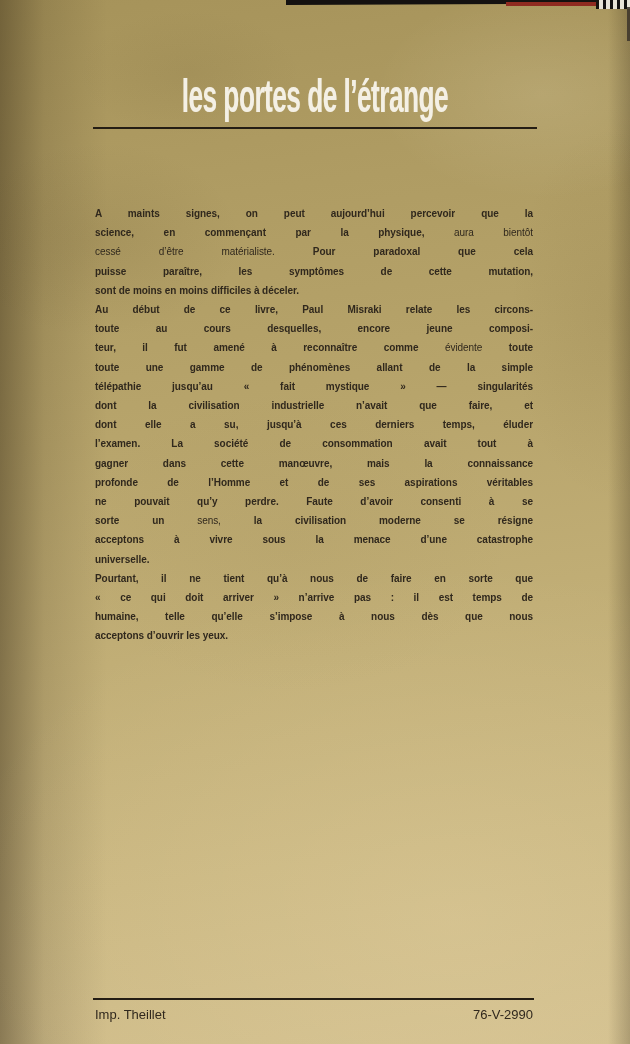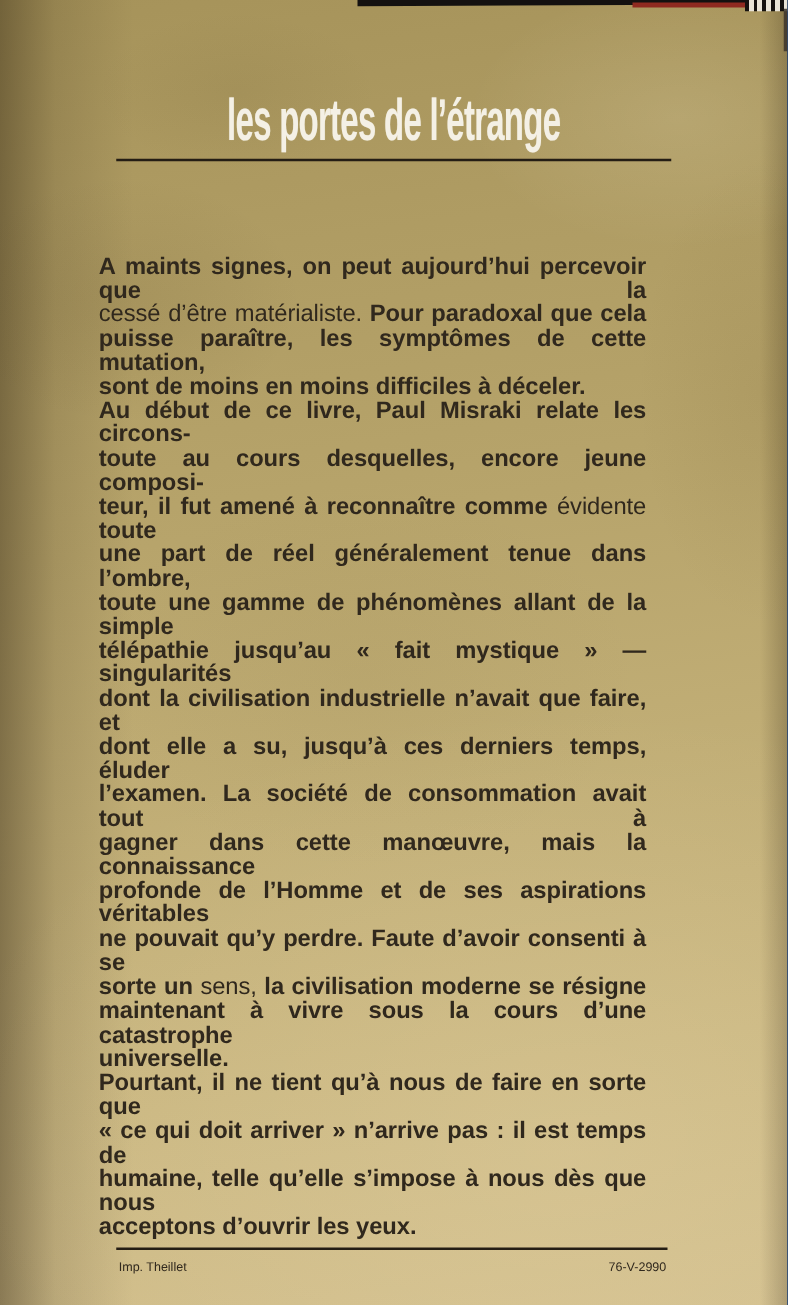--- a/index.html
+++ b/index.html
@@ -1,18 +1,18 @@
 <!DOCTYPE html>
 <html style="--cover-gold-top: #a6935a; --cover-gold-bottom: #d2bf8d; --ink: #30281d; --title-white: #f4f0e5; --rule-dark: #241d14; --clutter-black: #141110; --clutter-red: #8f2a20;"><head>
 <meta charset="utf-8">
 <style>
   html,body{margin:0;padding:0;background:#14100c;}
   .page{
     position:relative;width:630px;height:1044px;overflow:hidden;
-    font-family:"Liberation Sans",sans-serif;background:#3b82f6;text-decoration:underline;
+    font-family:"Liberation Sans",sans-serif;background:#ec4899;text-decoration:underline;
   }
   
   .cover{
     position:absolute;inset:0;
     background:
       radial-gradient(130% 55% at 72% 88%, rgba(255,238,200,0.16), rgba(255,238,200,0) 62%),
       radial-gradient(200px 140px at 16% 23%, rgba(78,62,30,0.10), rgba(78,62,30,0) 70%),
       radial-gradient(240px 150px at 86% 9%, rgba(255,248,224,0.12), rgba(255,248,224,0) 70%),
       linear-gradient(to right, rgba(52,40,20,0.45), rgba(52,40,20,0.15) 7%, rgba(52,40,20,0) 17%),
       linear-gradient(to left, rgba(52,40,20,0.28), rgba(52,40,20,0) 3.5%),
@@ -42,34 +42,34 @@
     transform:scaleX(0.56);transform-origin:center;letter-spacing:-1px;
     text-shadow:0 0 1px rgba(250,246,235,0.45);
     white-space:nowrap;
   }
   .rule{position:absolute;height:2px;background:var(--rule-dark,#241d14);}
   .title-rule{left:93px;top:127px;width:444px;}
   .footer-rule{left:93px;top:998px;width:441px;}
 
   
   .body-text{
-    position:absolute;left:79px;top:204px;width:438px;
-    font-size:19px;line-height:19.2px;letter-spacing:-0.05px;
+    position:absolute;left:95px;top:204px;width:438px;
+    font-size:10px;line-height:19.2px;letter-spacing:-0.05px;
     color:var(--ink,#30281d);
   }
   .body-text .line{text-align:justify;text-align-last:justify;}
   .body-text .line.end{text-align-last:left;}
   .seg-b{font-weight:700;}
   .seg-r{font-weight:400;}
 
   
   .footer-row{
     position:absolute;left:95px;top:1007px;width:438px;
     display:flex;justify-content:space-between;align-items:baseline;
-    font-size:10px;line-height:16px;color:var(--ink,#30281d);font-weight:400;text-align:center;
+    font-size:13px;line-height:16px;color:var(--ink,#30281d);font-weight:400;text-align:center;
   }
 </style>
 </head>
 <body>
 
 <div class="page">
   <div class="cover"></div>
   <div class="texture"></div>
 
   <div class="clutter-strip"></div>
@@ -77,37 +77,37 @@
   <div class="clutter-stripes"></div>
   <div class="right-sliver"></div>
 
   <div class="title-wrap">
     <span class="title">les portes de l’étrange</span>
   </div>
   <div class="rule title-rule"></div>
 
   <div class="body-text">
       <div class="line"><span class="seg-b">A maints signes, on peut aujourd’hui percevoir que la</span></div>
+      <div class="line"><span class="seg-b">science, en commençant par la physique,</span><span class="seg-r"> aura bientôt</span></div>
       <div class="line"><span class="seg-r">cessé d’être matérialiste.</span><span class="seg-b"> Pour paradoxal que cela</span></div>
       <div class="line"><span class="seg-b">puisse paraître, les symptômes de cette mutation,</span></div>
       <div class="line end"><span class="seg-b">sont de moins en moins difficiles à déceler.</span></div>
       <div class="line"><span class="seg-b">Au début de ce livre, Paul Misraki relate les circons-</span></div>
       <div class="line"><span class="seg-b">toute au cours desquelles, encore jeune composi-</span></div>
       <div class="line"><span class="seg-b">teur, il fut amené à reconnaître comme</span><span class="seg-r"> évidente</span><span class="seg-b"> toute</span></div>
-      <div class="line"><span class="seg-b">une part de réel généralement tenue dans l’ombre,</span></div>
       <div class="line"><span class="seg-b">toute une gamme de phénomènes allant de la simple</span></div>
       <div class="line"><span class="seg-b">télépathie jusqu’au « fait mystique » — singularités</span></div>
       <div class="line"><span class="seg-b">dont la civilisation industrielle n’avait que faire, et</span></div>
       <div class="line"><span class="seg-b">dont elle a su, jusqu’à ces derniers temps, éluder</span></div>
       <div class="line"><span class="seg-b">l’examen. La société de consommation avait tout à</span></div>
       <div class="line"><span class="seg-b">gagner dans cette manœuvre, mais la connaissance</span></div>
       <div class="line"><span class="seg-b">profonde de l’Homme et de ses aspirations véritables</span></div>
       <div class="line"><span class="seg-b">ne pouvait qu’y perdre. Faute d’avoir consenti à se</span></div>
       <div class="line"><span class="seg-b">sorte un</span><span class="seg-r"> sens,</span><span class="seg-b"> la civilisation moderne se résigne</span></div>
-      <div class="line"><span class="seg-b">maintenant à vivre sous la cours d’une catastrophe</span></div>
+      <div class="line"><span class="seg-b">acceptons à vivre sous la menace d’une catastrophe</span></div>
       <div class="line end"><span class="seg-b">universelle.</span></div>
       <div class="line"><span class="seg-b">Pourtant, il ne tient qu’à nous de faire en sorte que</span></div>
       <div class="line"><span class="seg-b">« ce qui doit arriver » n’arrive pas : il est temps de</span></div>
       <div class="line"><span class="seg-b">humaine, telle qu’elle s’impose à nous dès que nous</span></div>
       <div class="line end"><span class="seg-b">acceptons d’ouvrir les yeux.</span></div>
     </div>
 
   <div class="rule footer-rule"></div>
   <div class="footer-row">
     <span>Imp. Theillet</span>

